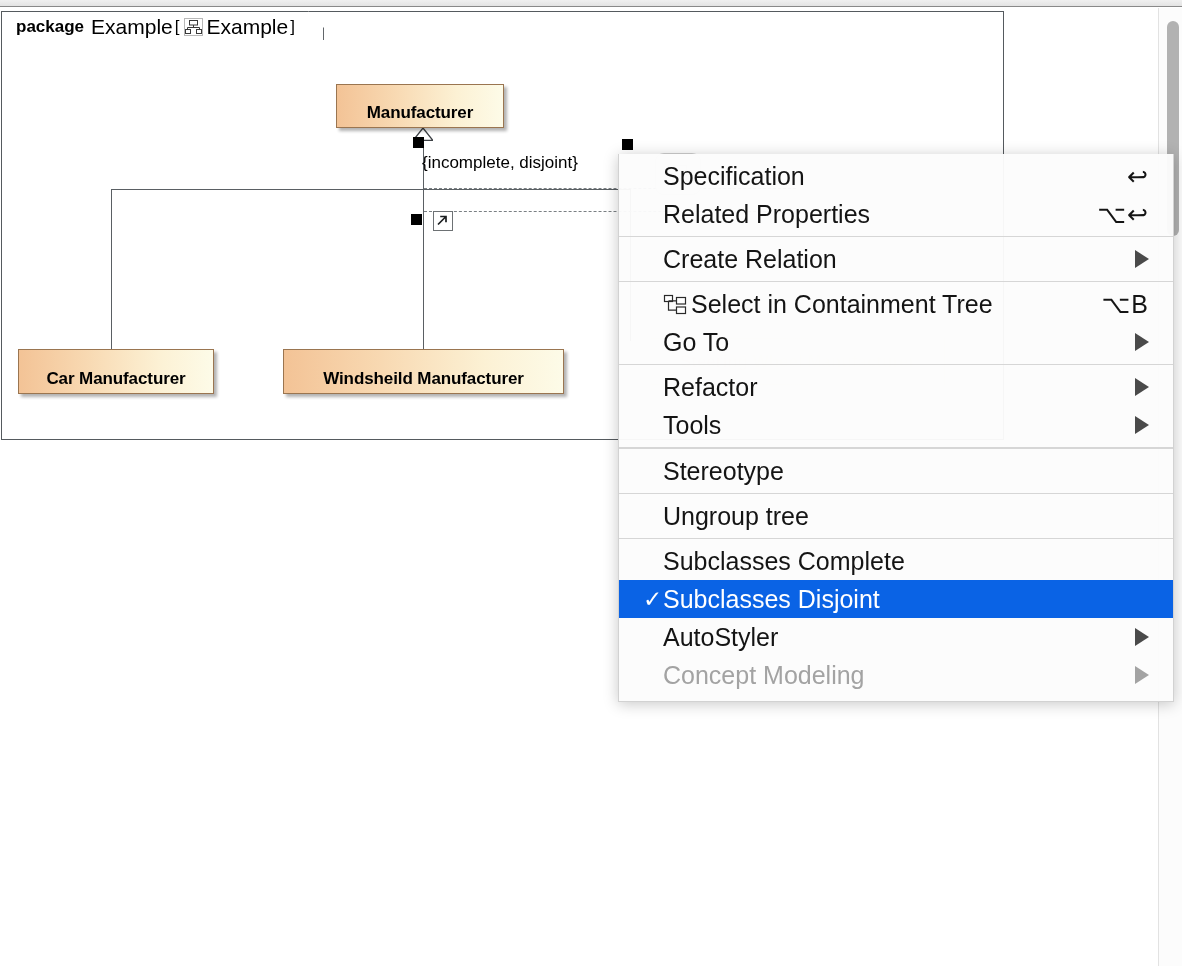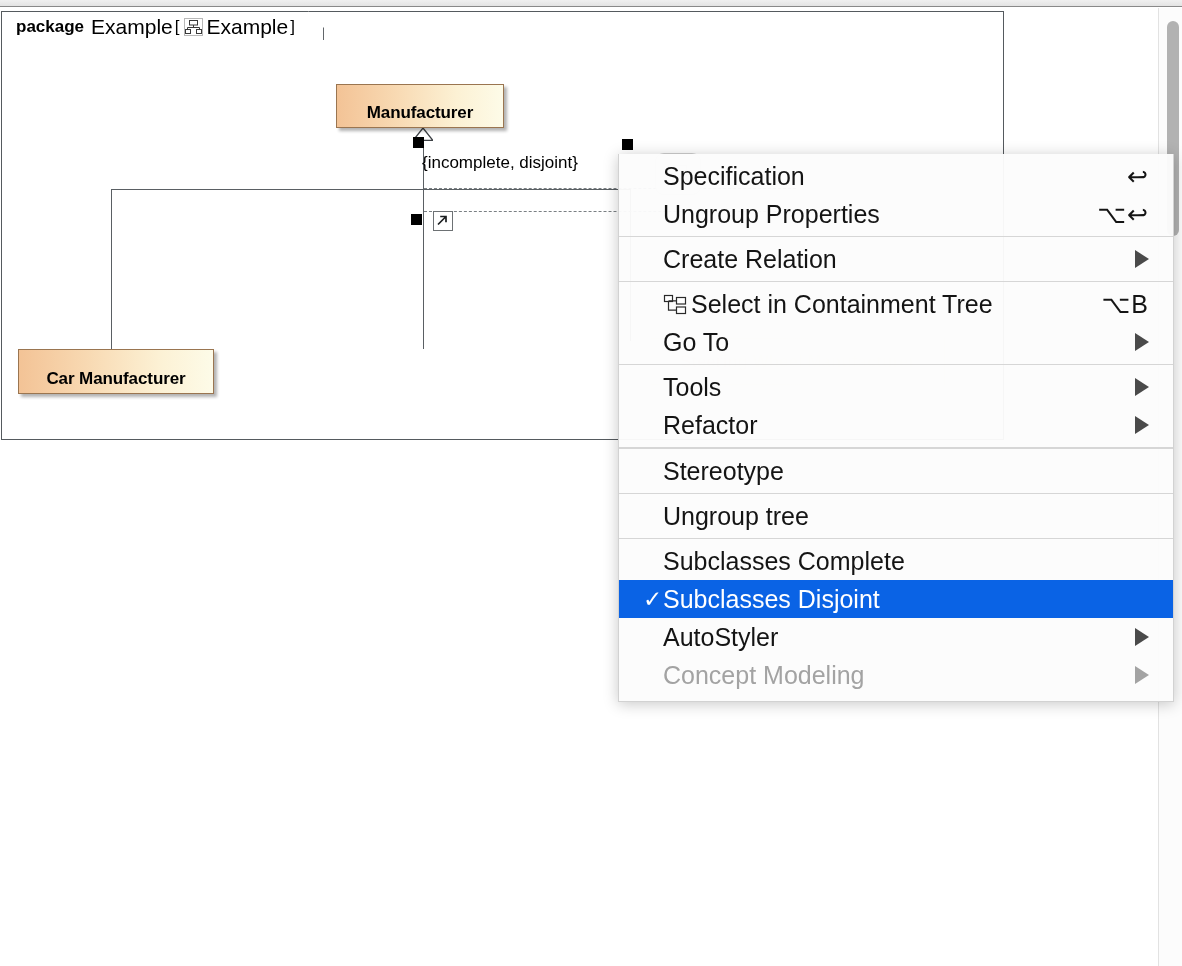--- a/index.html
+++ b/index.html
@@ -332,20 +332,23 @@
   <div class="dashline" id="dash-2"></div>
 
   <div id="gs-label">{incomplete, disjoint}</div>
 
   <div class="umlclass" id="cls-manufacturer">
     <span class="cname">Manufacturer</span>
   </div>
   <div class="umlclass" id="cls-car">
     <span class="cname">Car Manufacturer</span>
   </div>
+  <div class="umlclass" id="cls-windsheild">
+    <span class="cname">Windsheild Manufacturer</span>
+  </div>
   <div id="cls-steering">
     <span class="cname">Steering Wheel Manufacturer</span>
   </div>
 
   <div id="ghost-widget">
     <div class="gdoc"></div>
   </div>
 
   <div class="handle" id="h1"></div>
   <div class="handle" id="h2"></div>
@@ -366,21 +369,21 @@
 <div id="context-menu">
     <div class="menu-group">
       <div class="menu-item">
         <span class="mi-check"></span>
         <span class="mi-label">Specification</span>
         <span class="mi-spacer"></span>
         <span class="mi-shortcut">↩</span>
       </div>
       <div class="menu-item">
         <span class="mi-check"></span>
-        <span class="mi-label">Ungroup Properties</span>
+        <span class="mi-label">Related Properties</span>
         <span class="mi-spacer"></span>
         <span class="mi-shortcut">⌥↩</span>
       </div>
     </div>
     <div class="menu-sep"></div>
     <div class="menu-group">
       <div class="menu-item">
         <span class="mi-check"></span>
         <span class="mi-label">Create Relation</span>
         <span class="mi-spacer"></span>
@@ -407,27 +410,27 @@
         <span class="mi-check"></span>
         <span class="mi-label">Go To</span>
         <span class="mi-spacer"></span>
         <span class="mi-arrow"></span>
       </div>
     </div>
     <div class="menu-sep"></div>
     <div class="menu-group">
       <div class="menu-item">
         <span class="mi-check"></span>
+        <span class="mi-label">Refactor</span>
+        <span class="mi-spacer"></span>
+        <span class="mi-arrow"></span>
+      </div>
+      <div class="menu-item">
+        <span class="mi-check"></span>
         <span class="mi-label">Tools</span>
-        <span class="mi-spacer"></span>
-        <span class="mi-arrow"></span>
-      </div>
-      <div class="menu-item">
-        <span class="mi-check"></span>
-        <span class="mi-label">Refactor</span>
         <span class="mi-spacer"></span>
         <span class="mi-arrow"></span>
       </div>
     </div>
     <div class="menu-sep"></div>
     <div class="menu-sep"></div>
     <div class="menu-group">
       <div class="menu-item">
         <span class="mi-check"></span>
         <span class="mi-label">Stereotype</span>

